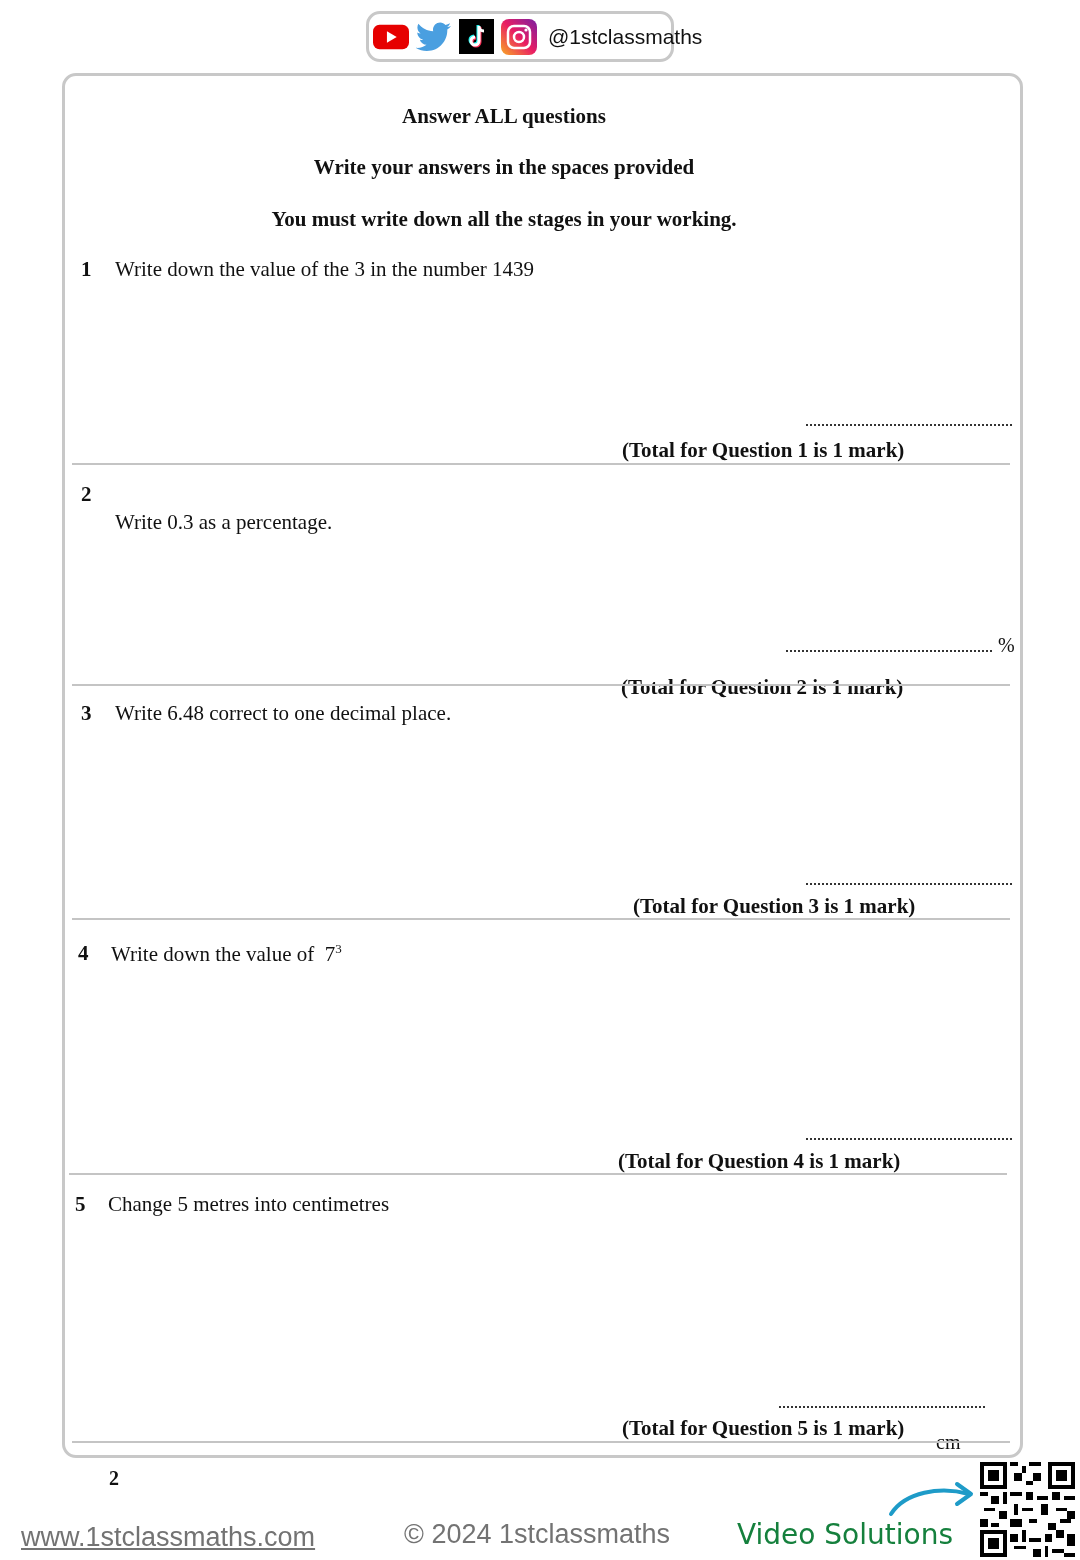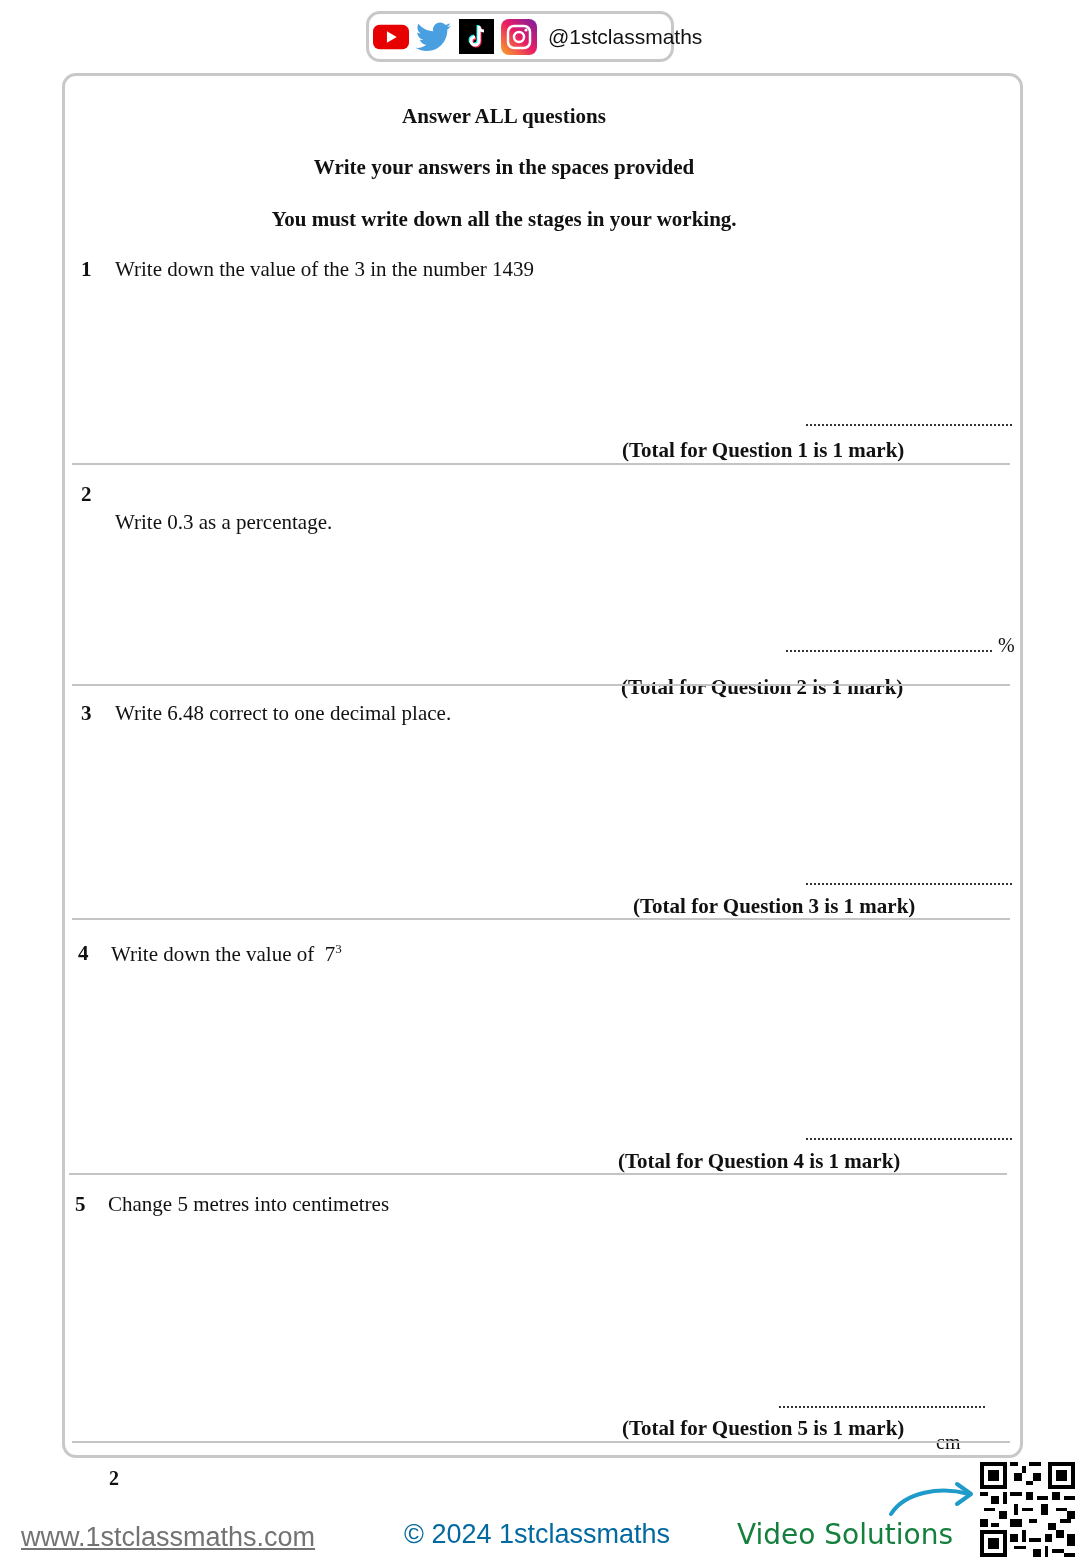--- a/index.html
+++ b/index.html
@@ -10,21 +10,21 @@
   .frame { position:absolute; left:62px; top:73px; width:961px; height:1385px; border:3px solid #c8c8c8; border-radius:14px; box-sizing:border-box; }
   .hdr { position:absolute; left:0; width:1008px; text-align:center; font-weight:bold; font-size:21px; }
   .qnum { position:absolute; font-weight:bold; font-size:21px; }
   .qtext { position:absolute; font-size:21px; }
   .dots { position:absolute; height:2px; border-bottom:2px dotted #333; }
   .unit { position:absolute; font-size:20px; }
   .total { position:absolute; font-weight:bold; font-size:21px; }
   .sep { position:absolute; height:2px; background:#c4c4c4; }
   .pagenum { position:absolute; left:109px; top:1467px; font-weight:bold; font-size:20px; }
   .site { position:absolute; left:21px; top:1522px; font-family:"Liberation Sans", sans-serif; font-size:27px; color:#737373; text-decoration:underline; }
-  .copy { position:absolute; left:404px; top:1519px; font-family:"Liberation Sans", sans-serif; font-size:27px; color:#0369a1; }
+  .copy { position:absolute; left:404px; top:1519px; font-family:"Liberation Sans", sans-serif; font-size:27px; color:#737373; }
   .vs { position:absolute; left:737px; top:1518px; font-family:"DejaVu Sans", sans-serif; font-size:28px; color:#15803d; }
   .qr { position:absolute; left:980px; top:1462px; width:95px; height:95px; }
 </style>
 </head>
 <body>
 
 <div class="social">
   <span class="ic">
     <svg width="44" height="32" viewBox="0 0 44 32">
         <rect x="0" y="1" width="44" height="30" rx="8" fill="#e60000"></rect>

